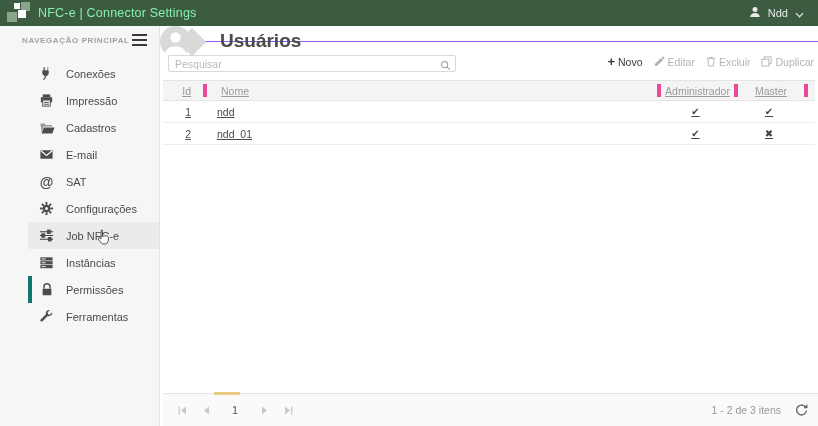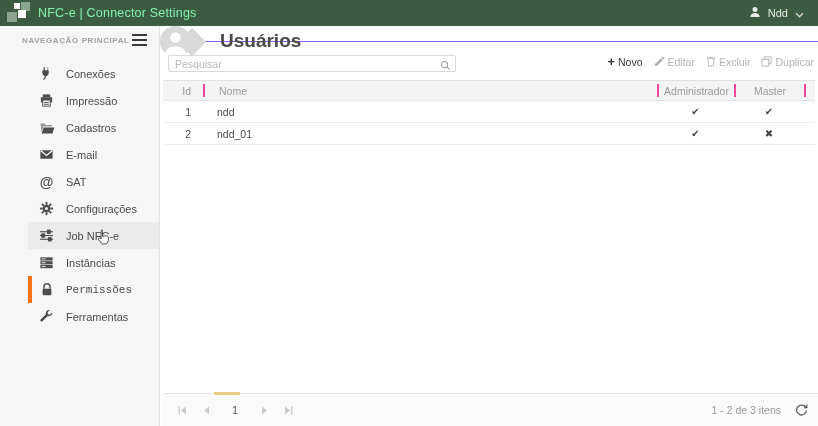--- a/index.html
+++ b/index.html
@@ -25,21 +25,21 @@
   .sidebar { width:160px; flex:0 0 160px; background:#f6f6f6; border-right:1px solid #e3e3e3; }
   .nav-header { height:28px; display:flex; align-items:center; }
   .nav-header-label { margin-left:22px; font-size:8px; font-weight:bold; letter-spacing:.6px; color:#a2a2a2; }
   .hamburger { margin-left:auto; margin-right:12px; display:flex; flex-direction:column; gap:3px; cursor:pointer; }
   .hamburger i { display:block; width:15px; height:2px; background:#3a3a3a; }
   .nav-list { list-style:none; margin-top:6px;padding-left:28px; }
   .nav-item { position:relative; height:27px; display:flex; align-items:center; padding-left:10px; cursor:pointer; }
   .nav-item .nav-ico { width:17px; height:17px; display:flex; align-items:center; justify-content:center; }
   .nav-item .nav-label { margin-left:11px; font-size:11px; color:#4a4a4a; }
   .nav-item.hovered { background:#ebebeb; }
-  .nav-item.selected { border-left:4px solid #f97316; padding-left:6px;font-family:Liberation Mono, monospace; }
+  .nav-item.selected { border-left:4px solid #0f766e; padding-left:6px; }
   .at-glyph { font-size:14px; color:#4c4c4c; font-weight:bold; }
   .cursor-hand { position:absolute; left:68px; top:7px; }
 
   
   .content { flex:1; background:#fff; display:flex; flex-direction:column; position:relative; }
 
   .page-header { height:16px; border-bottom:1px solid #8b5cf6; position:relative; }
   .badge-arrow { position:absolute; left:22px; top:6px; width:20px; height:20px; background:#d9d9d9; transform:rotate(45deg); }
   .badge-circle { position:absolute; left:0; top:0; width:31px; height:31px; border-radius:50%; background:#d9d9d9; overflow:hidden; }
   .page-title { position:absolute; left:60px; top:4px; font-size:19px; font-weight:600; color:#4a4a4a; }
@@ -54,24 +54,24 @@
   .act { display:flex; align-items:center; gap:3px; font-size:10.5px; cursor:pointer; }
   .act.enabled { color:#383838; }
   .act.disabled { color:#b3b3b3; }
   .plus-glyph { font-size:13px; font-weight:bold; line-height:10px; }
 
   
   .grid { margin:9px 3px 0 3px; }
   .g-row { display:flex; align-items:center; }
   .g-head { background:#f4f4f4; border-top:1px solid #e3e3e3; border-bottom:1px solid #e3e3e3;
     height:21px; color:#9b9b9b; font-size:10.5px; }
-  .g-head .cell { border-left:2px solid #ec4899; height:13px; display:flex; align-items:center; }
+  .g-head .cell { border-left:4px solid #ec4899; height:13px; display:flex; align-items:center; }
   .g-head .cell:first-child { border-left:none; }
   .g-body-row { height:22px; border-bottom:1px solid #ededed; font-size:10.5px; color:#4a4a4a; background:#fff; }
-  .cell { overflow:hidden; white-space:nowrap; }
+  .cell { overflow:hidden; white-space:nowrap;text-decoration:underline; }
   .col-id     { width:40px;  justify-content:flex-end; display:flex; padding-right:12px; }
   .col-nome   { flex:1; padding-left:14px; display:flex; }
   .col-admin  { width:77px;  justify-content:center; display:flex; }
   .col-master { width:70px;  justify-content:center; display:flex; }
   .col-stub   { width:11px; }
   .mark { font-size:10px; color:#454545; }
 
   .spacer { flex:1; }
 
   

